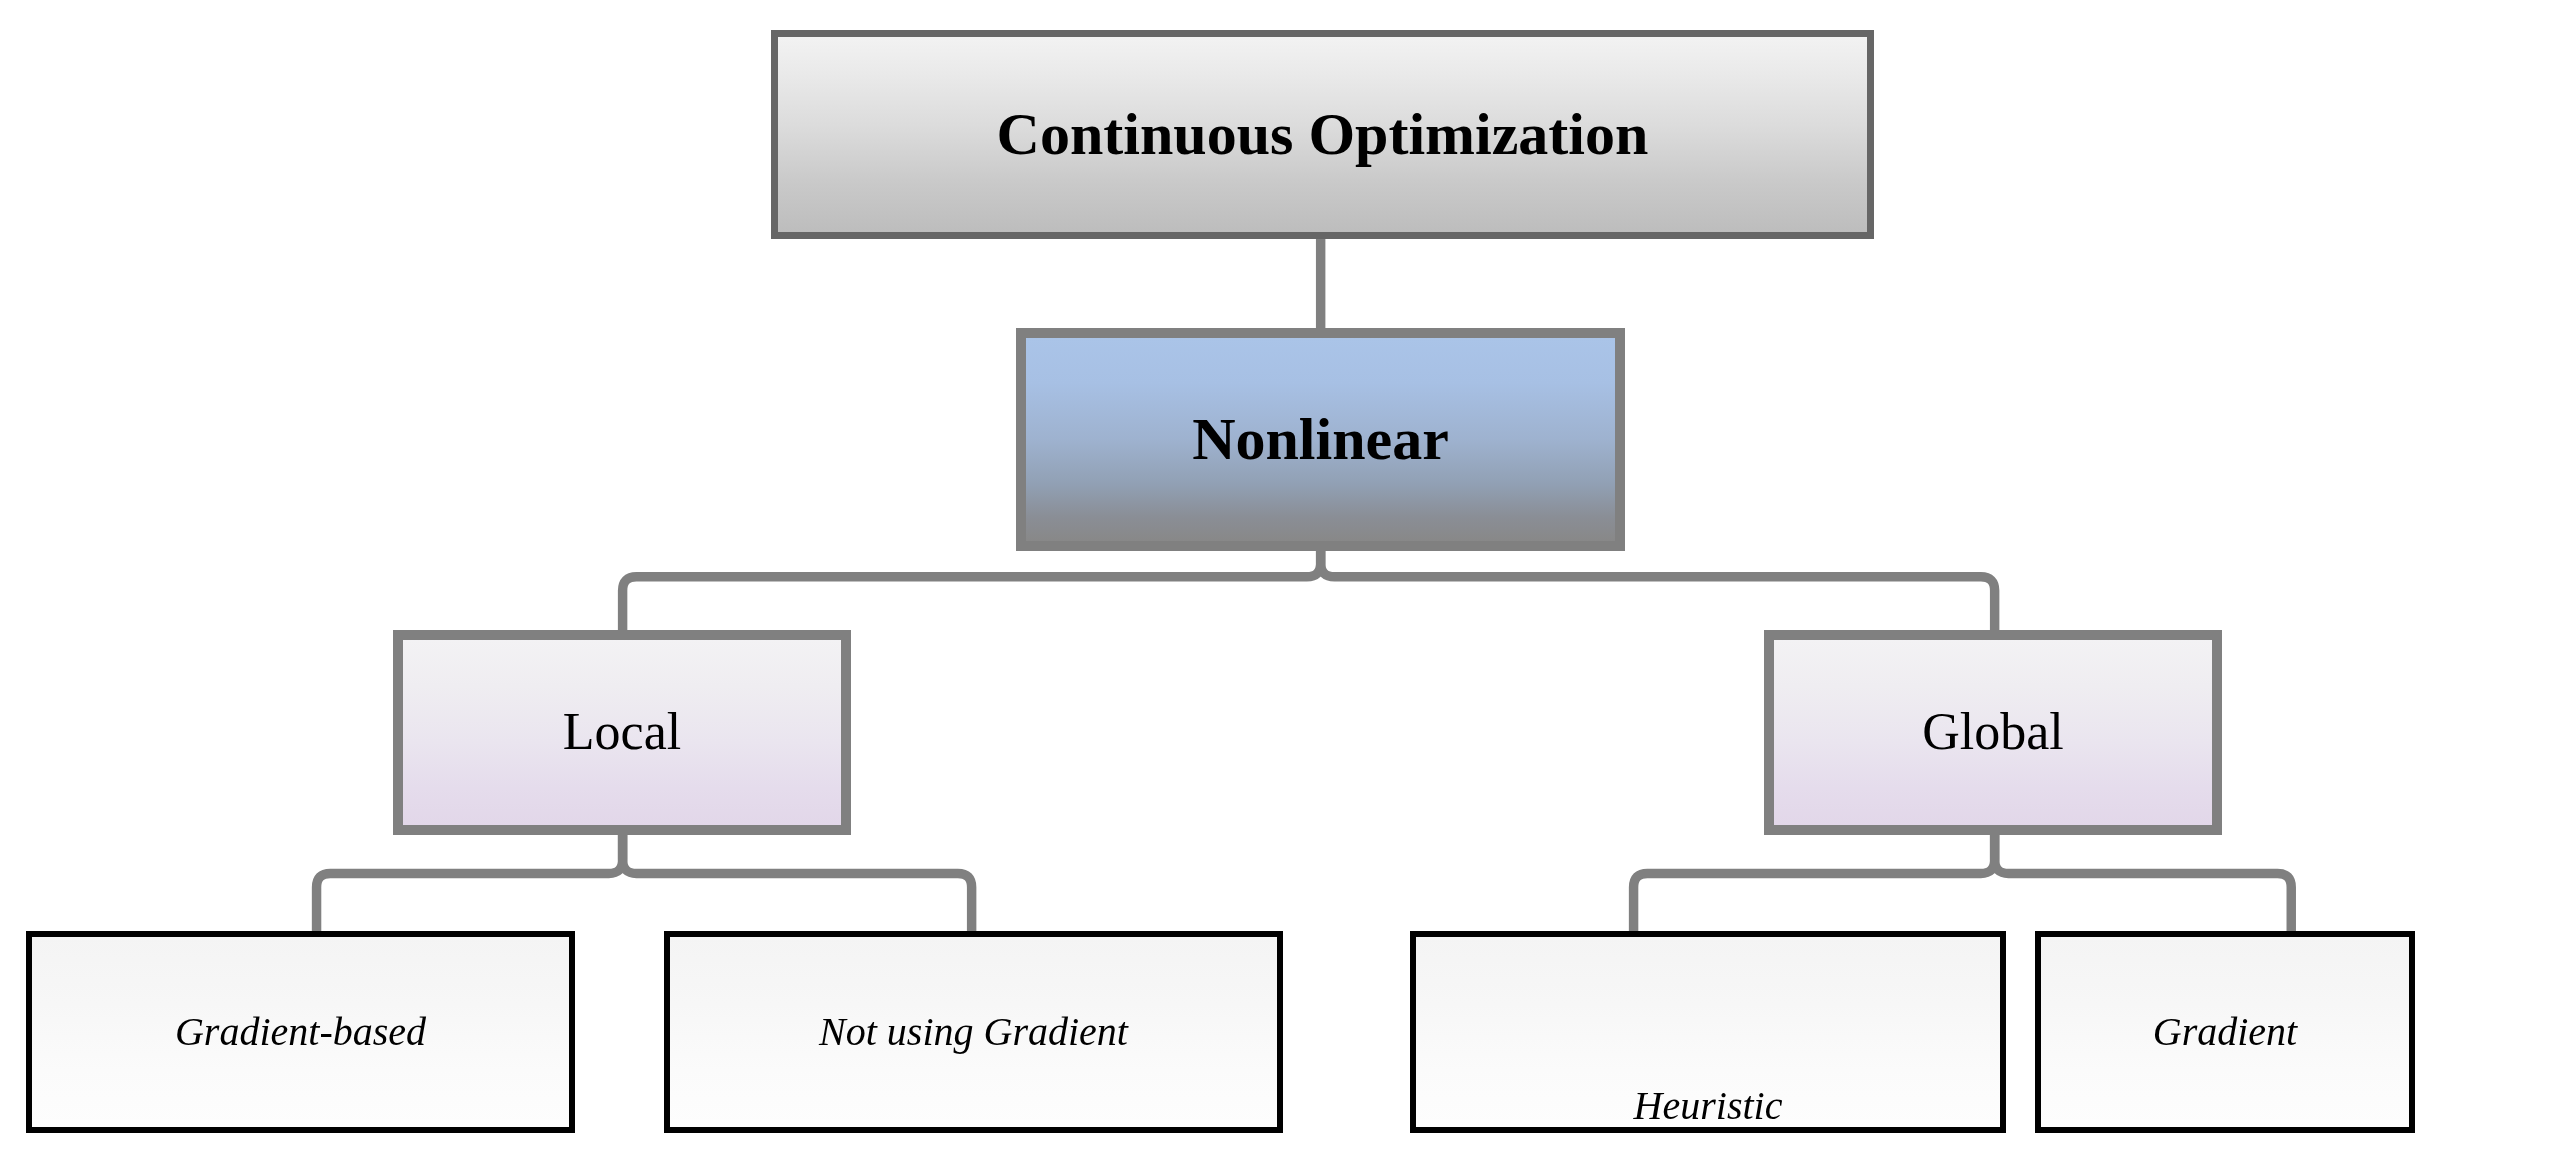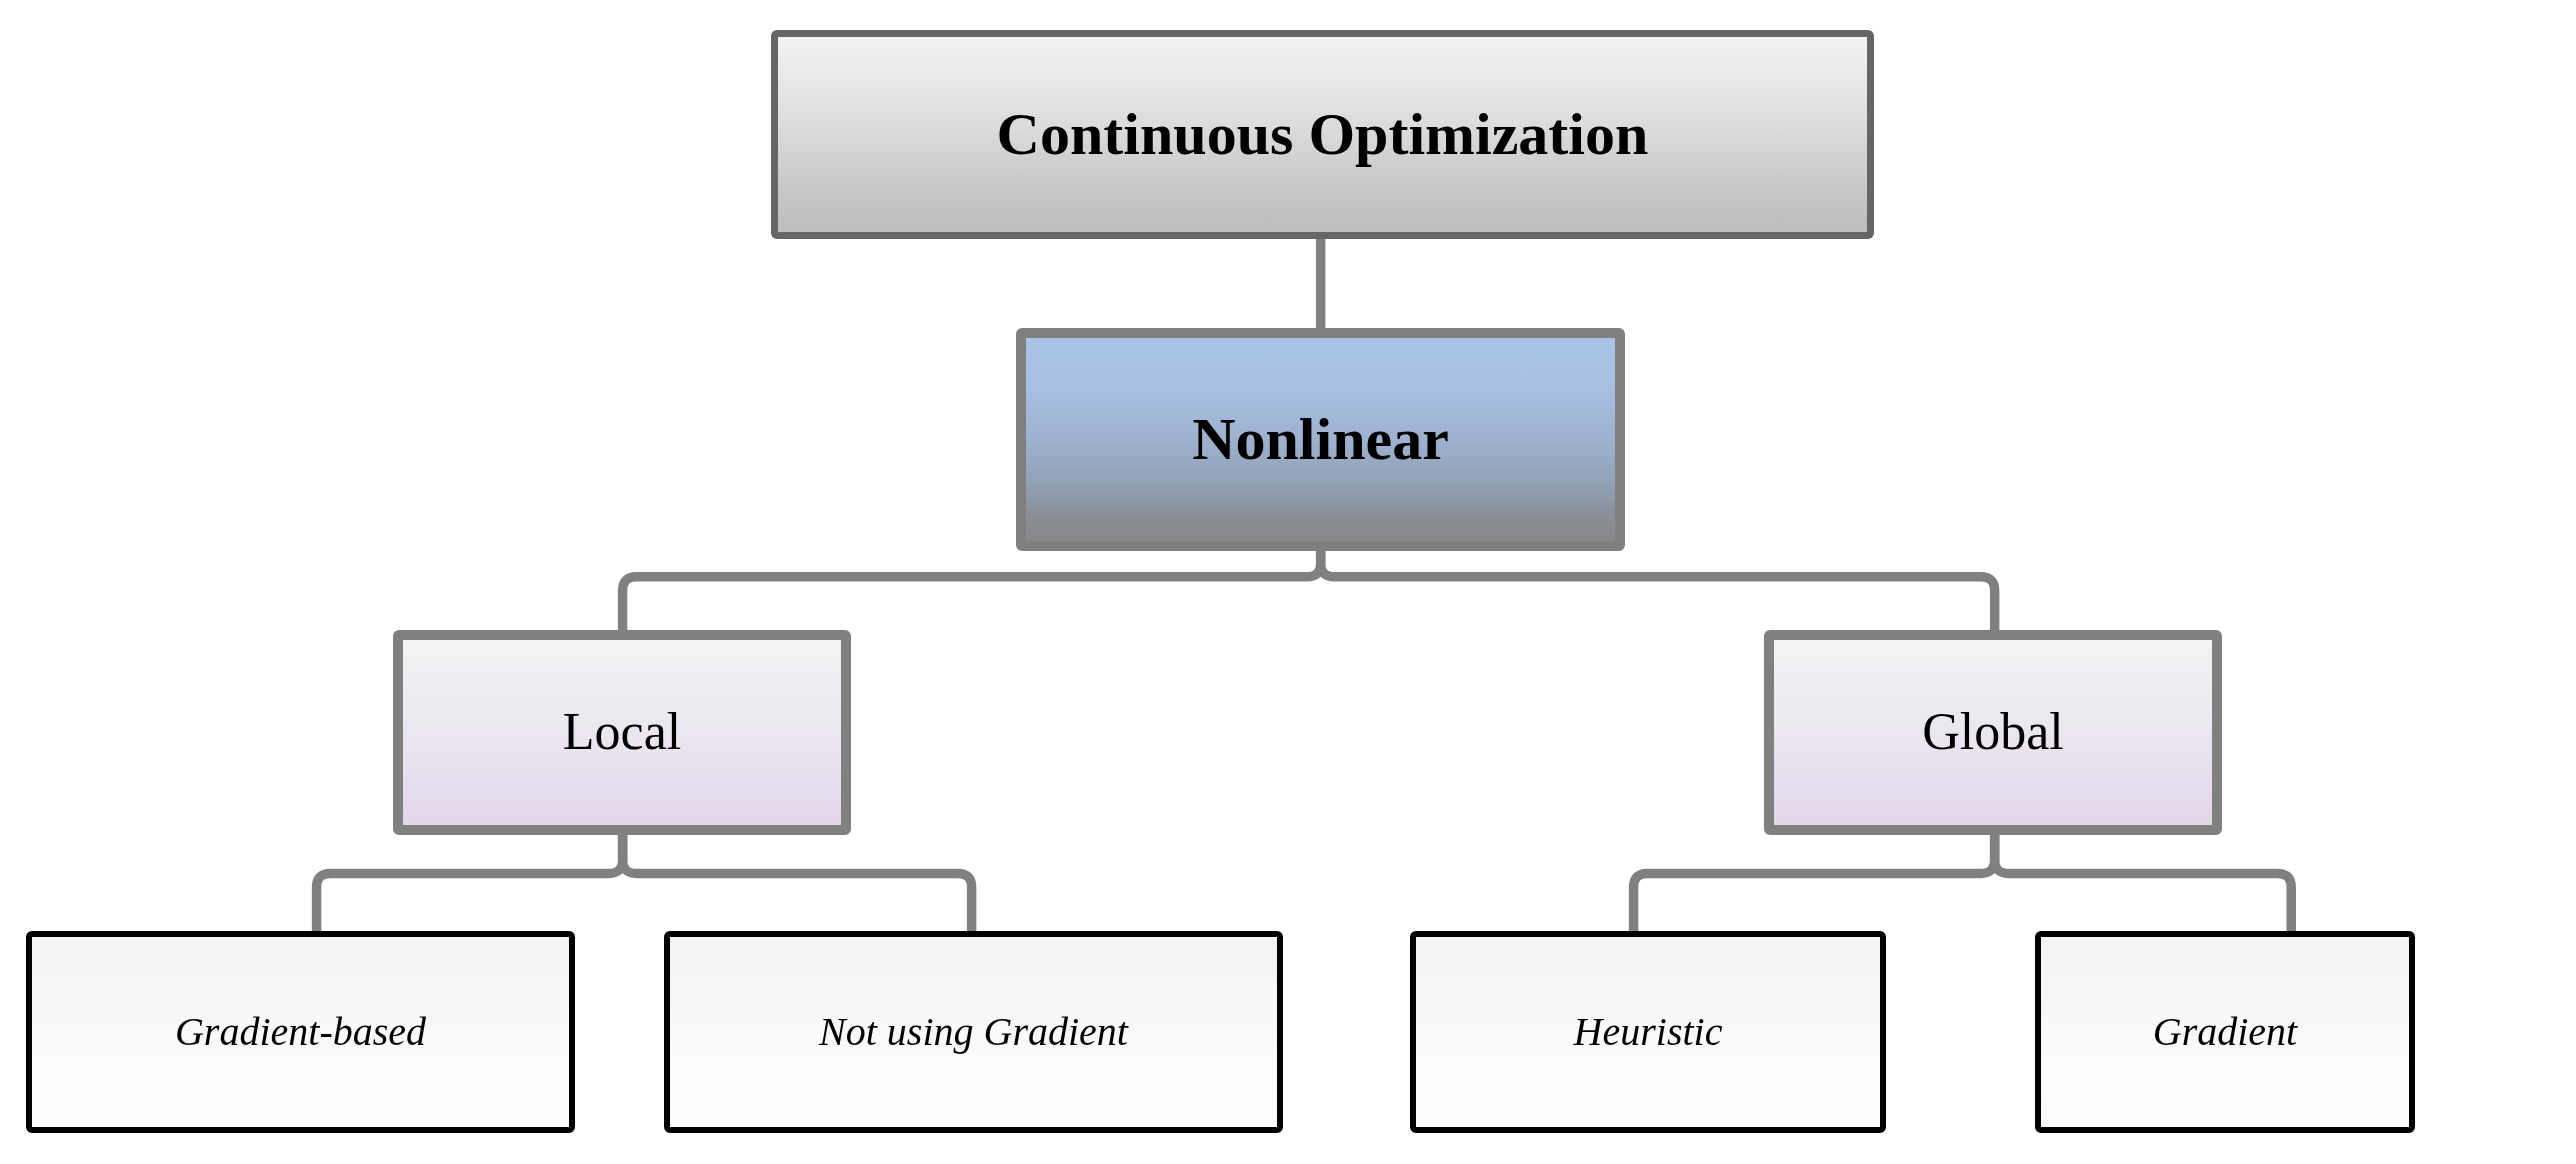--- a/index.html
+++ b/index.html
@@ -28,21 +28,20 @@
   .node {
     position: absolute;
     box-sizing: border-box;
     display: flex;
     align-items: center;
     justify-content: center;
     text-align: center;
     color: #000000;
     line-height: 1.05;
     z-index: 3;
-    border-radius: 6px;
   }
   
   .node--root {
     left: 771px;
     top: 30px;
     width: 1103px;
     height: 209px;
     border: 7.7px solid #666666;
     background: linear-gradient(to bottom, #f2f2f2 0%, #eaeaea 18%, #dcdcdc 45%, #c9c9c9 75%, #bdbdbd 100%);
     font-weight: bold;
@@ -74,21 +73,21 @@
   .node--leaf {
     top: 931px;
     height: 202px;
     border: 6px solid #000000;
     background: linear-gradient(to bottom, #f4f4f4 0%, #f7f7f7 35%, #fbfbfb 70%, #fdfdfd 100%);
     font-size: 40px;
     font-style: italic;
   }
   .node--leaf-1 { left: 26px;   width: 549px; }
   .node--leaf-2 { left: 664px;  width: 619px; }
-  .node--leaf-3 { left: 1410px; width: 476px; }
+  .node--leaf-3 { left: 1410px; width: 596px; align-items: flex-end; }
   .node--leaf-4 { left: 2035px; width: 380px; }
   .node-label { display: block; padding: 0 8.6px; }
 </style>
 </head>
 <body>
 
 <div id="canvas">
 
   <svg id="connector-layer" viewBox="0 0 2996 1354" width="2576" height="1164" xmlns="http://www.w3.org/2000/svg">
     <g fill="none" stroke="#808080" stroke-width="11" stroke-linecap="butt">

